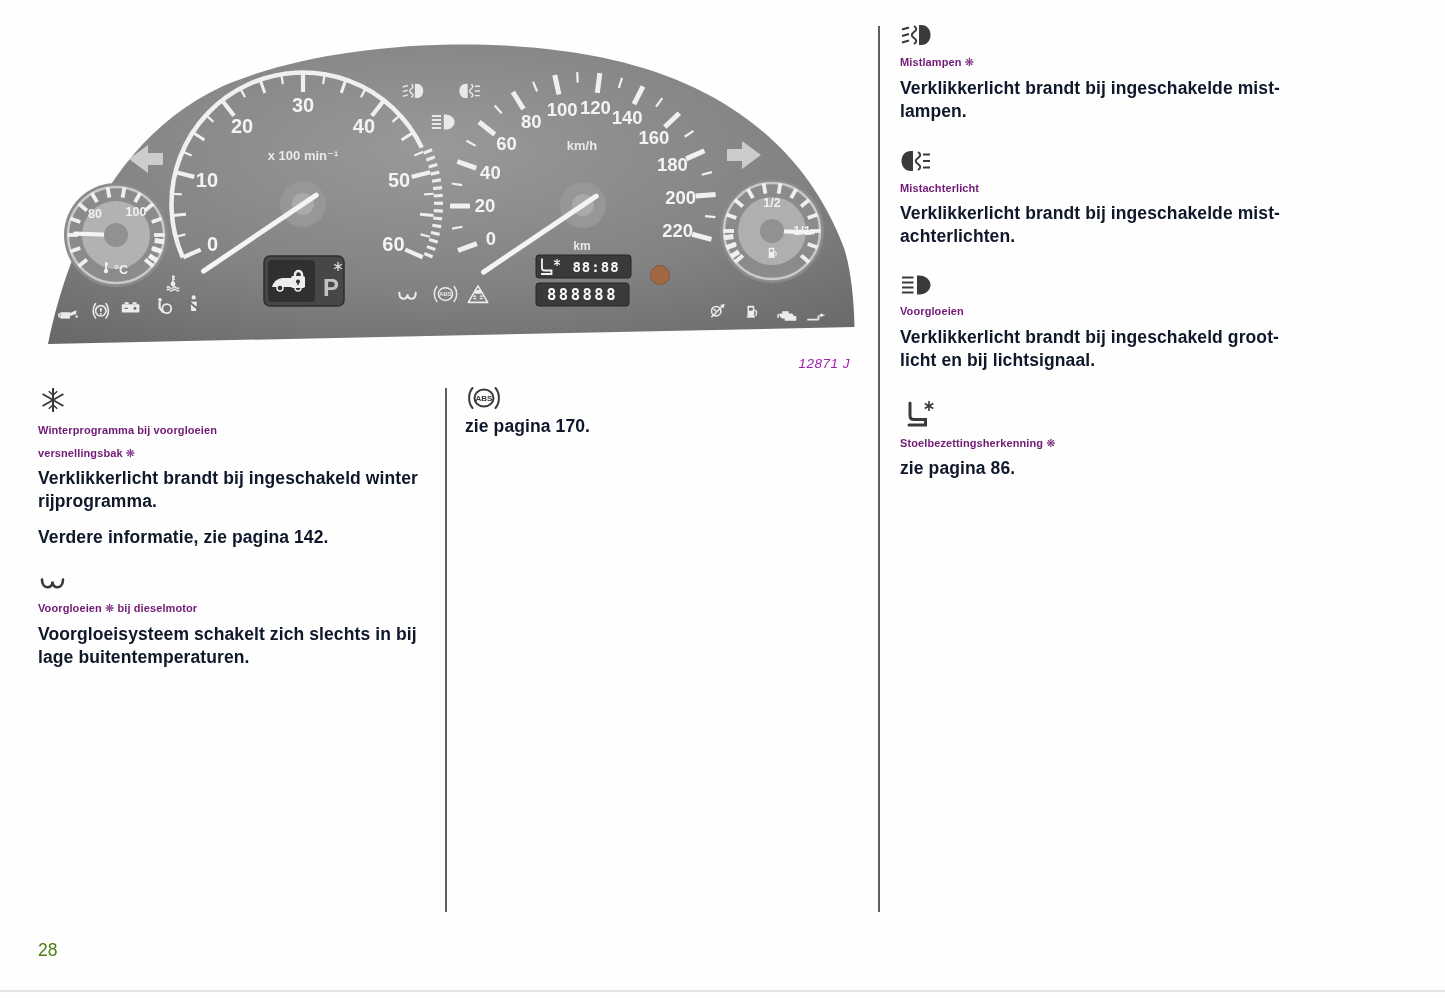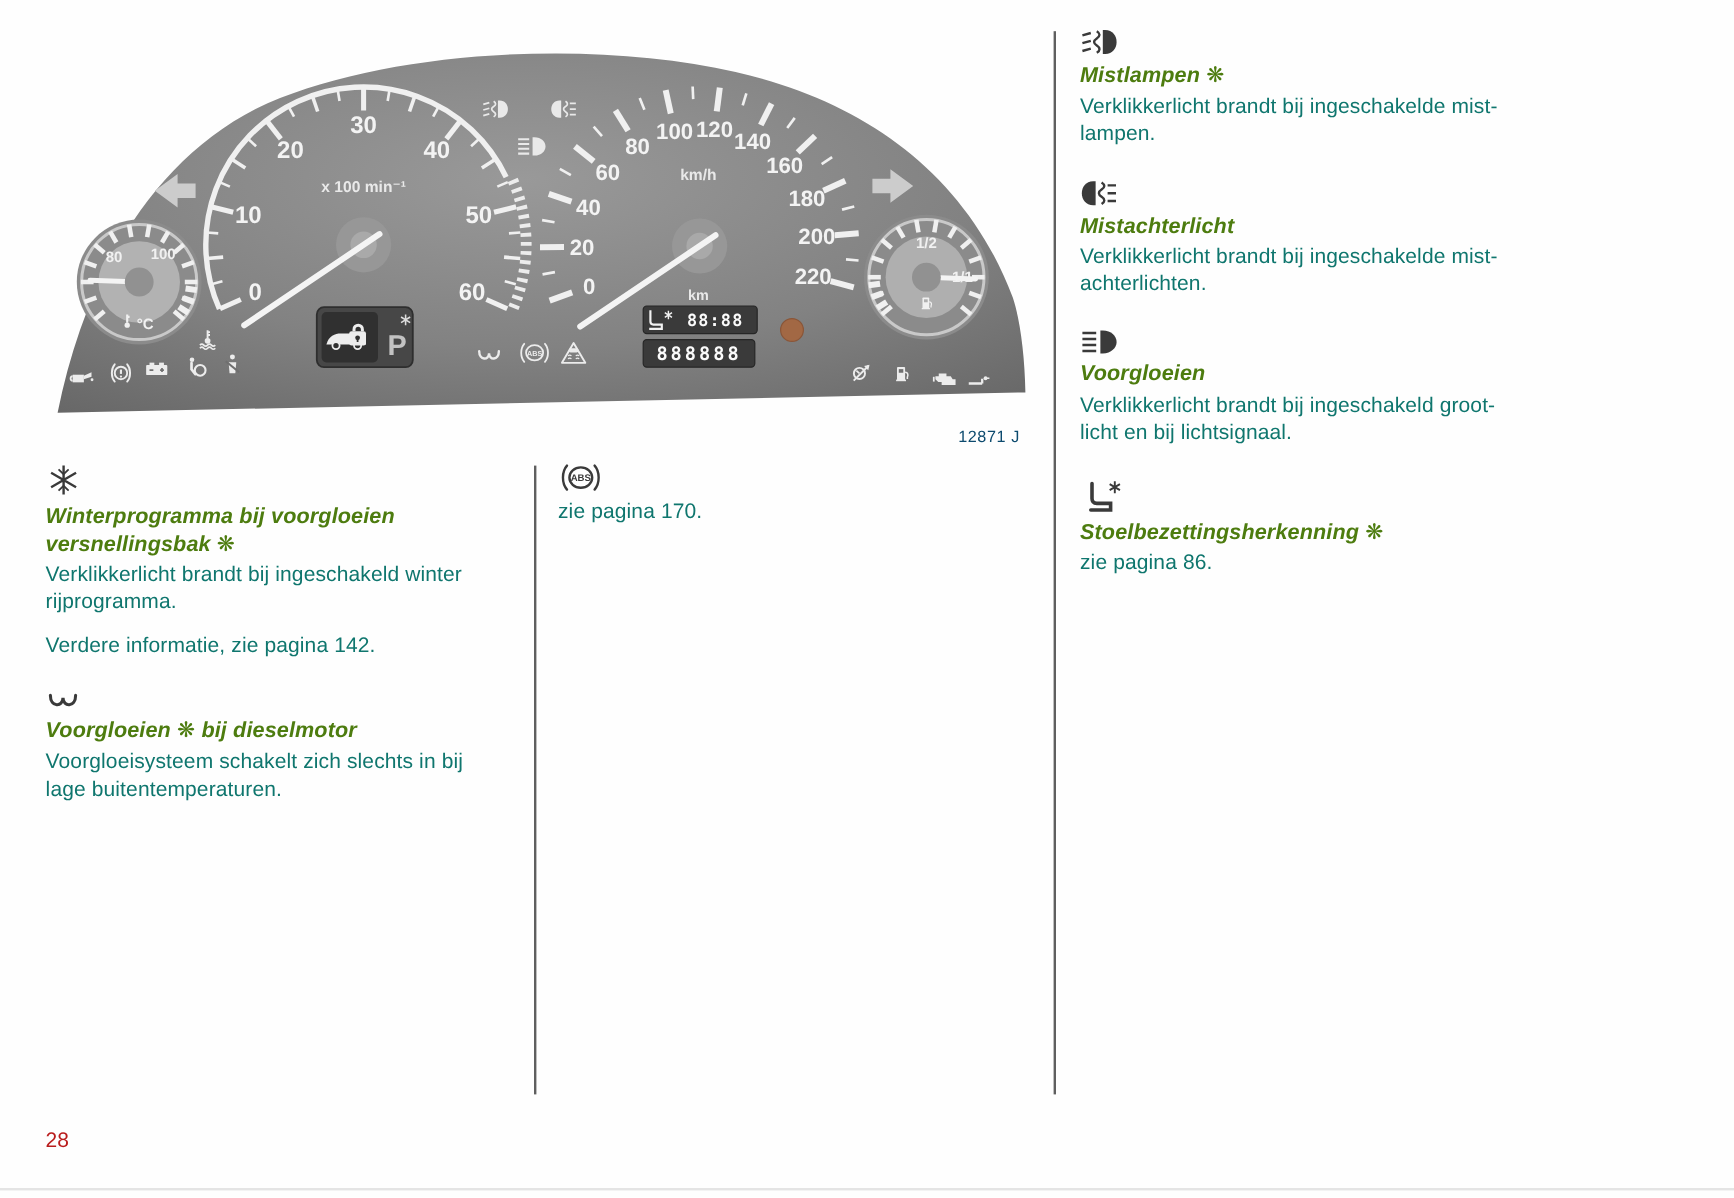--- a/index.html
+++ b/index.html
@@ -1,35 +1,35 @@
 <!DOCTYPE html>
 <html><head>
 <meta charset="utf-8">
 <style>
   html,body{margin:0;padding:0;background:#ffffff;}
   body{width:1445px;height:998px;position:relative;overflow:hidden;
        font-family:"Liberation Sans","DejaVu Sans",sans-serif;color:#3f3f3f;}
   .page{position:absolute;inset:0;background:#fefefe;}
   #cluster-svg{position:absolute;left:45px;top:28px;width:820px;height:322px;}
   .fig-caption{position:absolute;left:700px;top:356px;width:150px;text-align:right;
-               font-size:13.5px;color:#0c4a6e;letter-spacing:0.5px;}
+               font-size:13.5px;color:#a21caf;letter-spacing:0.5px;font-style:italic;}
   .divider{position:absolute;width:2px;background:#5f5f5f;}
   .divider-left{left:445px;top:388px;height:524px;}
   .divider-right{left:878px;top:26px;height:886px;}
   .col{position:absolute;}
   .col-left{left:38px;top:386px;width:392px;}
   .col-middle{left:465px;top:386px;width:388px;}
   .col-right{left:900px;top:24px;width:398px;}
   .section{margin:0 0 27px 0;}
   .sec-icon{margin:0 0 5px 1px;height:auto;line-height:0;}
-  .sec-heading{font-size:18px;font-weight:bold;color:#4d7c0f;margin:0 0 3px 0;
-               line-height:22.5px;white-space:pre-line;letter-spacing:0.1px;font-style:italic;}
-  .sec-par{font-size:17.5px;color:#0f766e;margin:0 0 13px 0;line-height:23px;
-           white-space:pre-line;letter-spacing:0.1px;}
-  .page-number{position:absolute;left:38px;top:940px;font-size:17.5px;color:#b91c1c;}
+  .sec-heading{font-size:11px;font-weight:bold;color:#701a75;margin:0 0 3px 0;
+               line-height:22.5px;white-space:pre-line;letter-spacing:0.1px;}
+  .sec-par{font-size:17.5px;color:#0f172a;margin:0 0 13px 0;line-height:23px;
+           white-space:pre-line;letter-spacing:0.1px;font-weight:bold;}
+  .page-number{position:absolute;left:38px;top:940px;font-size:17.5px;color:#4d7c0f;}
   .bottom-rule{position:absolute;left:0;top:990px;width:1445px;height:2px;background:#e4e4e4;}
   svg text{user-select:none;}
   .gauge-num-lg{font:700 20px "Liberation Sans","DejaVu Sans",sans-serif;fill:#f3f3f3;}
   .gauge-num{font:700 18.5px "Liberation Sans","DejaVu Sans",sans-serif;fill:#f3f3f3;}
   .sg-num{font:700 12.5px "Liberation Sans","DejaVu Sans",sans-serif;fill:#f1f1f1;}
   .unit{font:700 13px "Liberation Sans","DejaVu Sans",sans-serif;fill:#e9e9e9;}
   .unit-sm{font:700 12px "Liberation Sans","DejaVu Sans",sans-serif;fill:#e9e9e9;}
   .lcd{font:700 14px "DejaVu Sans Mono",monospace;fill:#fbfbfb;letter-spacing:1px;}
   .lcd-lg{font:700 15.5px "DejaVu Sans Mono",monospace;fill:#fbfbfb;letter-spacing:2.5px;}
   .gear-p{font:700 24px "Liberation Sans","DejaVu Sans",sans-serif;fill:#c2c2c2;}

